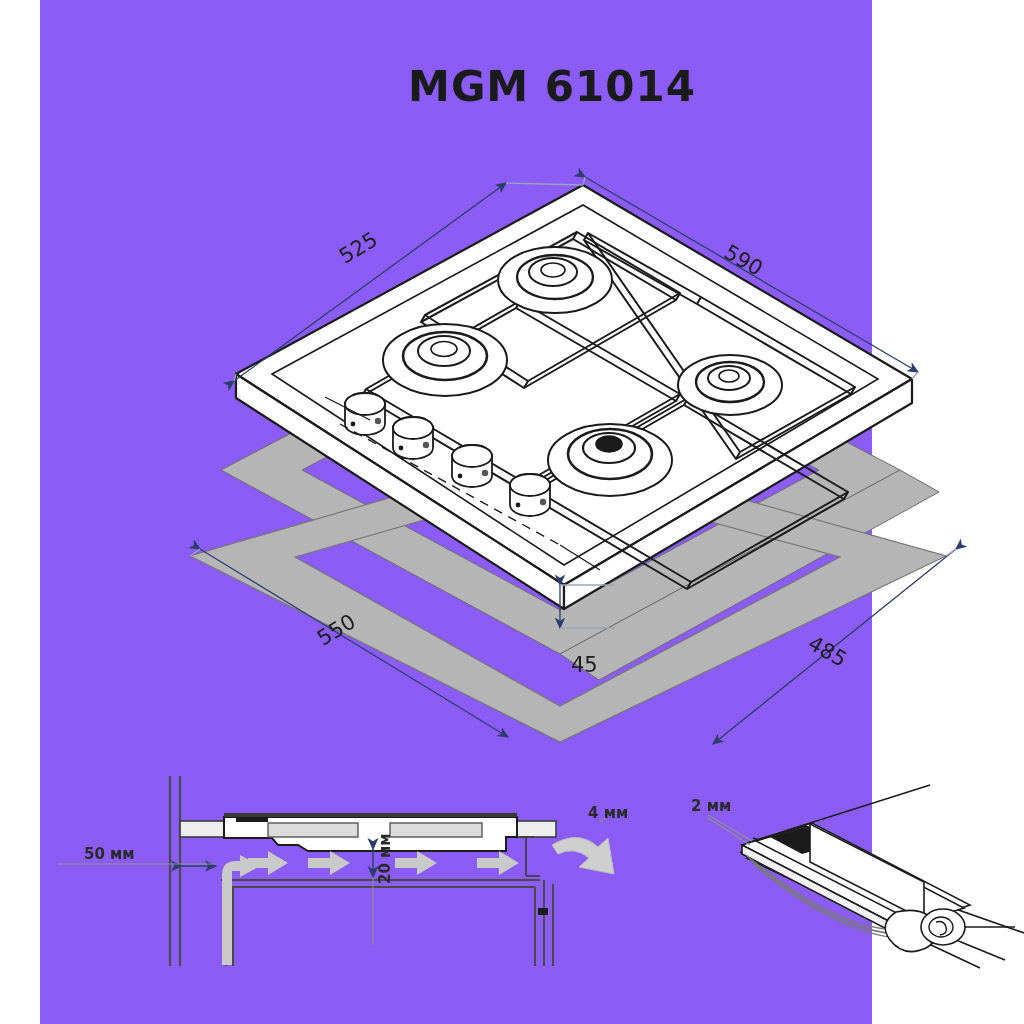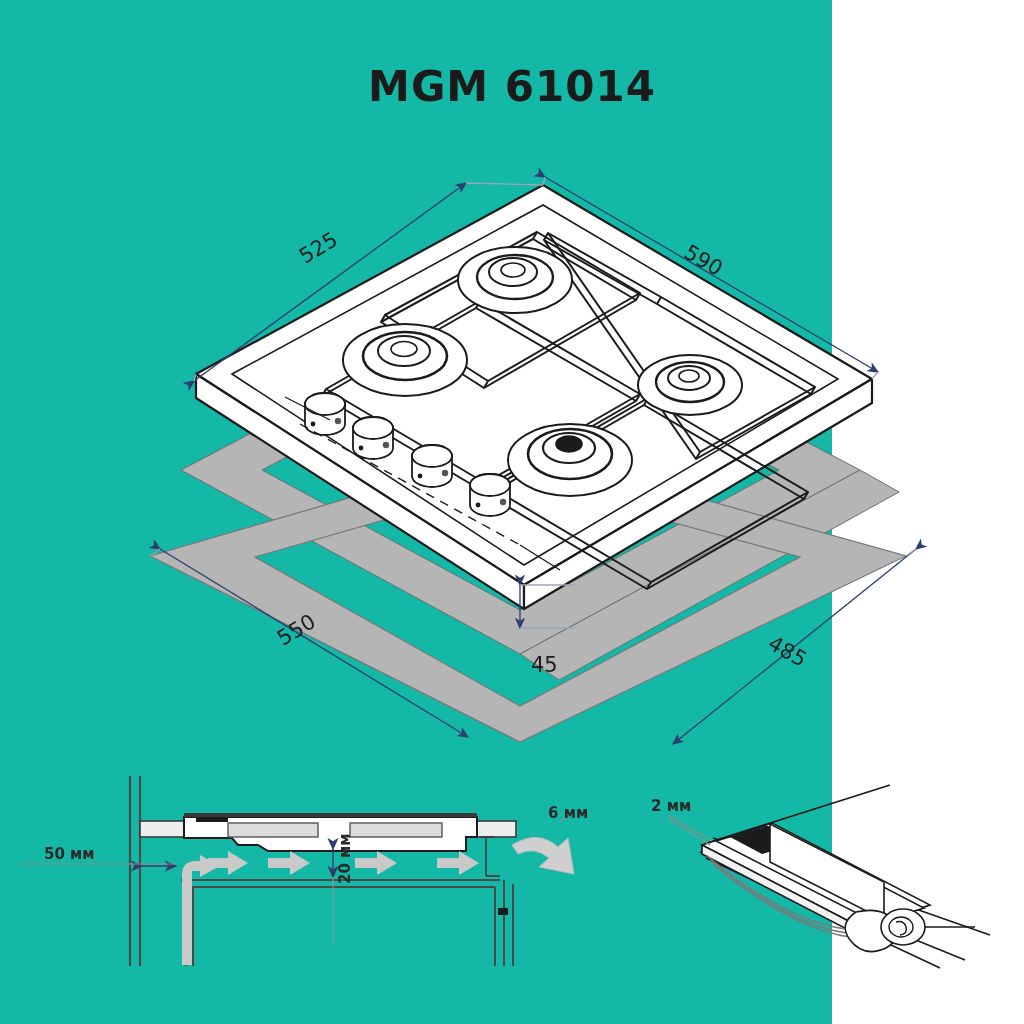--- a/index.html
+++ b/index.html
@@ -1,21 +1,21 @@
 <!DOCTYPE html>
 <html><head>
 <meta charset="utf-8">
 <style>
   html,body{margin:0;padding:0;background:#ffffff;}
   body{
     width:1024px;height:1024px;overflow:hidden;
     font-family:"DejaVu Sans","Liberation Sans",sans-serif;
     color:#1b1b1b;
   }
-  #root{position:relative;width:832px;height:1024px;background:#14b8a6;}
+  #root{position:relative;width:832px;height:1024px;background:#8b5cf6;margin-left:40px;}
 
   .title{
     position:absolute;left:0;top:62px;width:1024px;text-align:center;
     font-size:42px;font-weight:700;letter-spacing:1px;color:#1b1b1b;
     font-family:"DejaVu Sans","Liberation Sans",sans-serif;
   }
 
   svg.layer{position:absolute;left:0;top:0;width:1024px;height:1024px;}
 
   .dimtext{
@@ -275,21 +275,21 @@
     <g stroke="#2c3e6e" stroke-width="1.4" fill="none">
       <line x1="333" y1="849" x2="333" y2="877" marker-start="url(#ah)" marker-end="url(#ah)"></line>
     </g>
     <line x1="333" y1="877" x2="333" y2="945" stroke="#8f8f8f" stroke-width="1.1"></line>
 
     <line x1="560" y1="822" x2="572" y2="812" stroke="#8f8f8f" stroke-width="1.1"></line>
   </svg>
 
   <div class="mmtext t50mm">50 мм</div>
   <div class="mmtext t20mm">20 мм</div>
-  <div class="mmtext t4mm">6 мм</div>
+  <div class="mmtext t4mm">4 мм</div>
 
   <svg class="layer" viewBox="0 0 1024 1024">
     <g stroke="#1b1b1b" stroke-width="1.6" fill="none">
       <line x1="890" y1="785" x2="707" y2="843"></line>
       <line x1="713" y1="838" x2="990" y2="935"></line>
       <line x1="700" y1="852" x2="965" y2="960"></line>
       <line x1="706" y1="858" x2="940" y2="968"></line>
     </g>
 
     <g fill="#fdfdfd" stroke="#1b1b1b" stroke-width="1.6">

